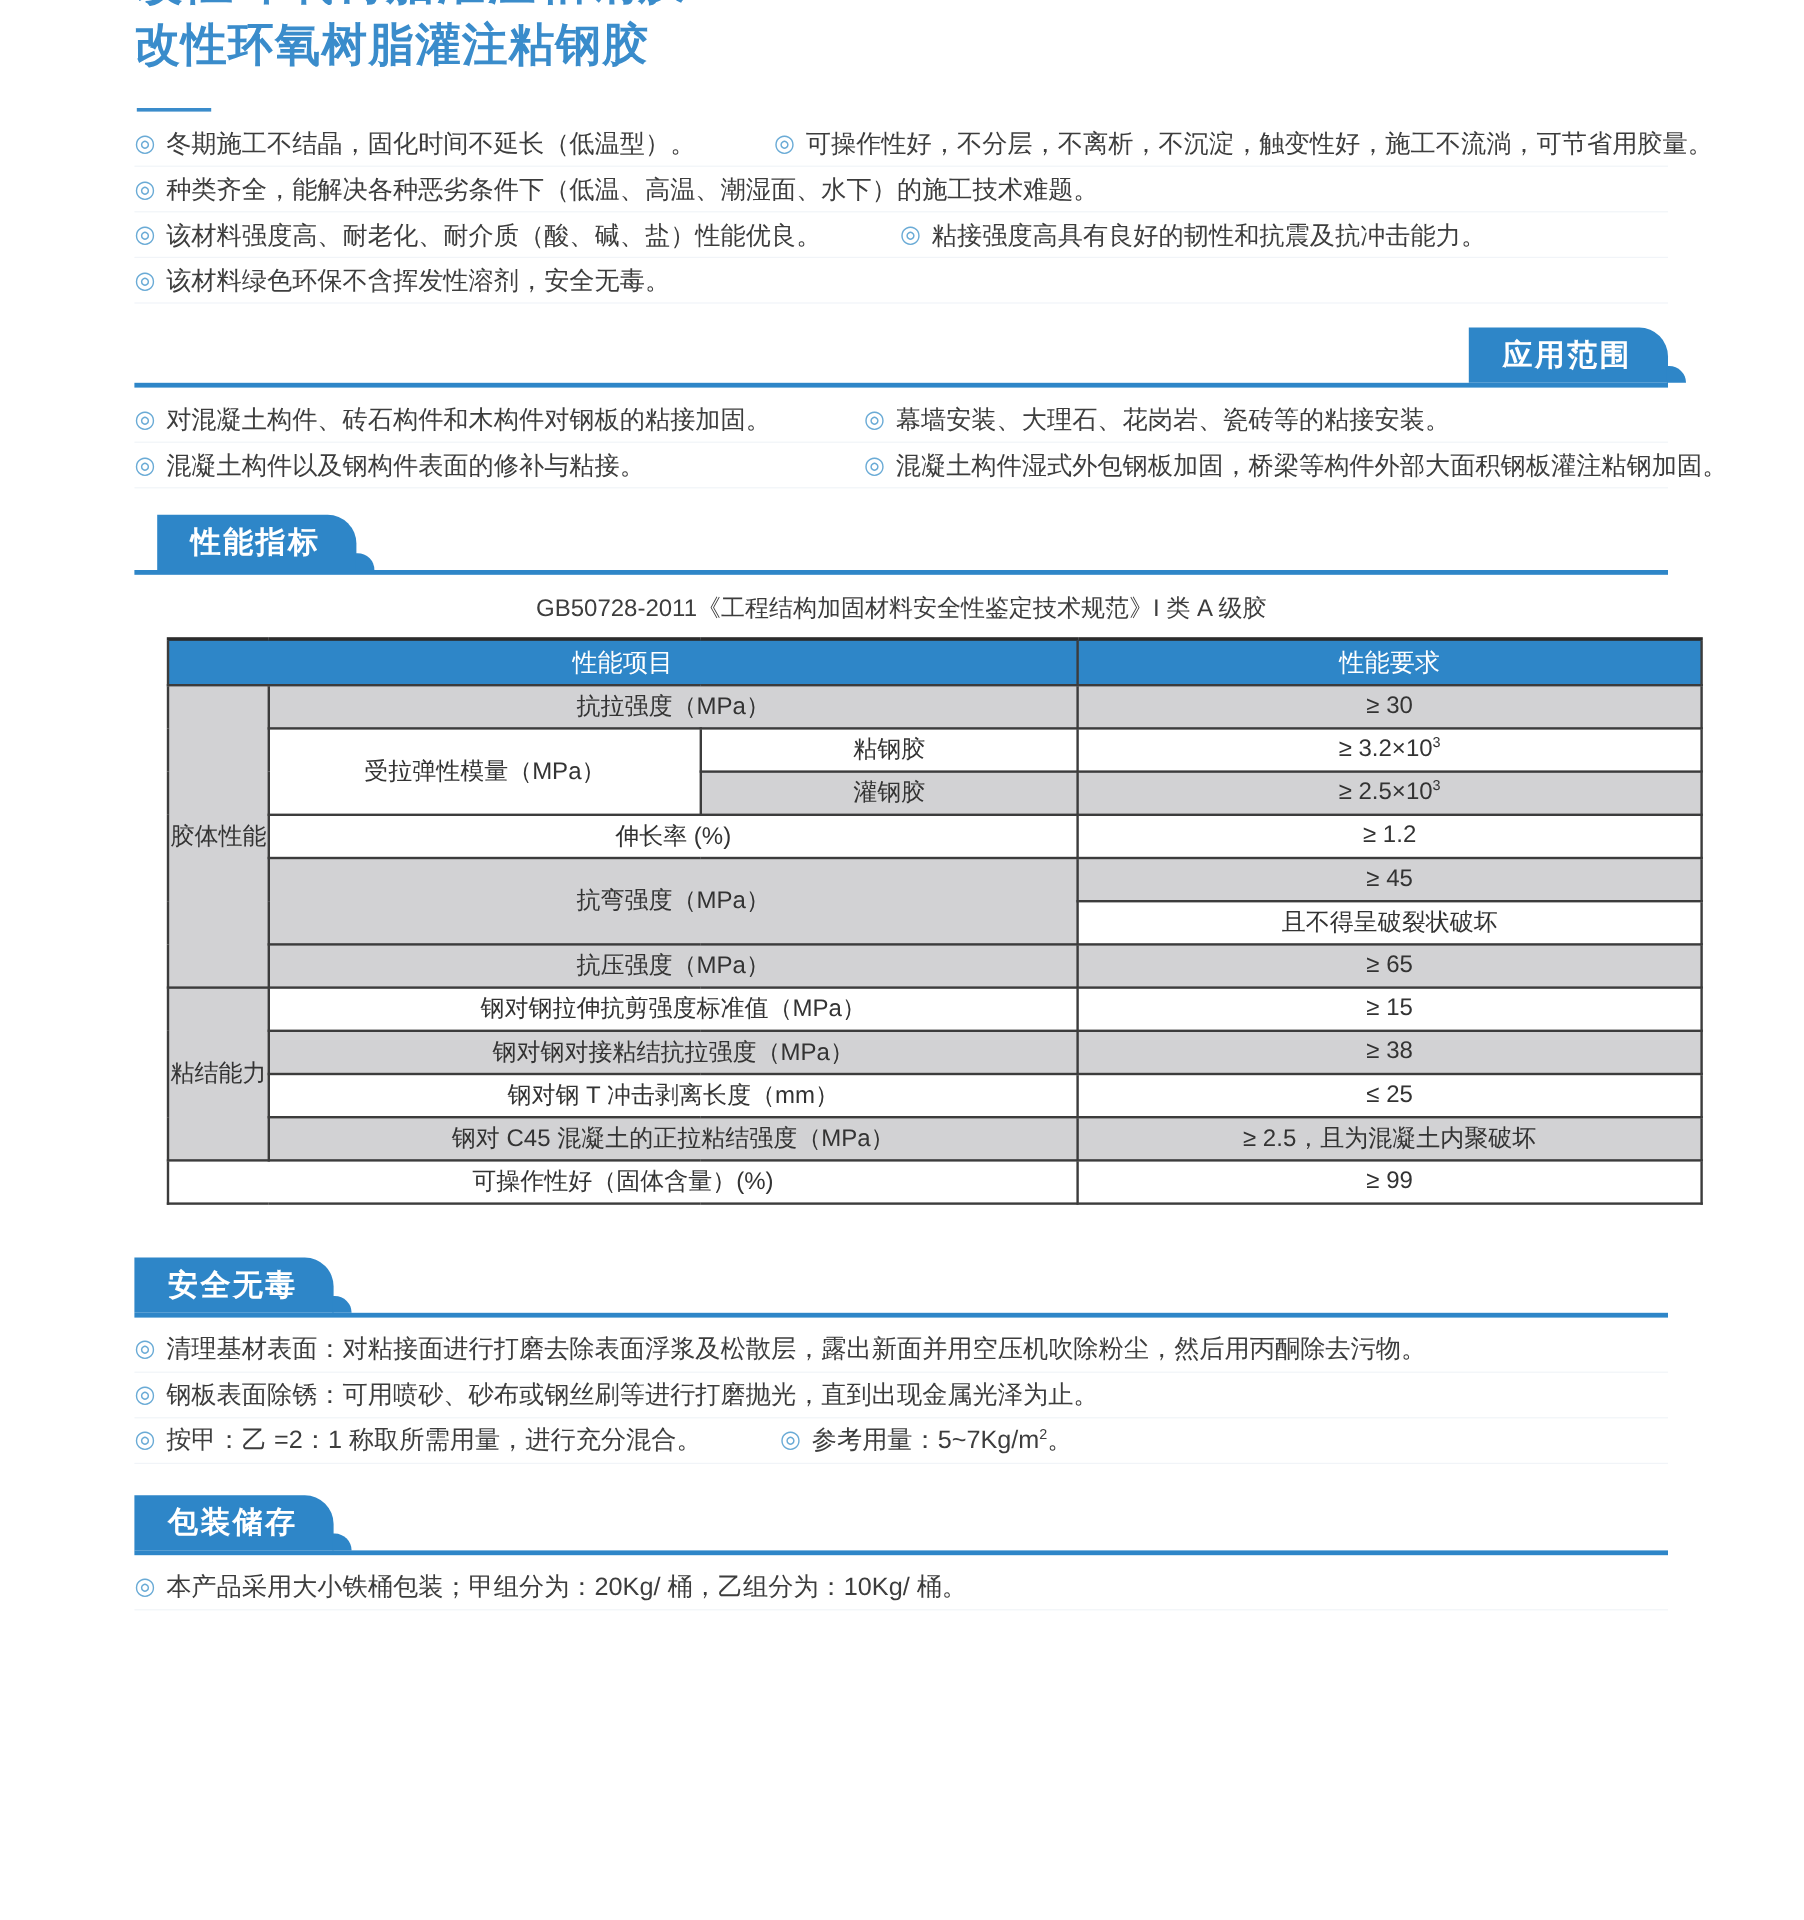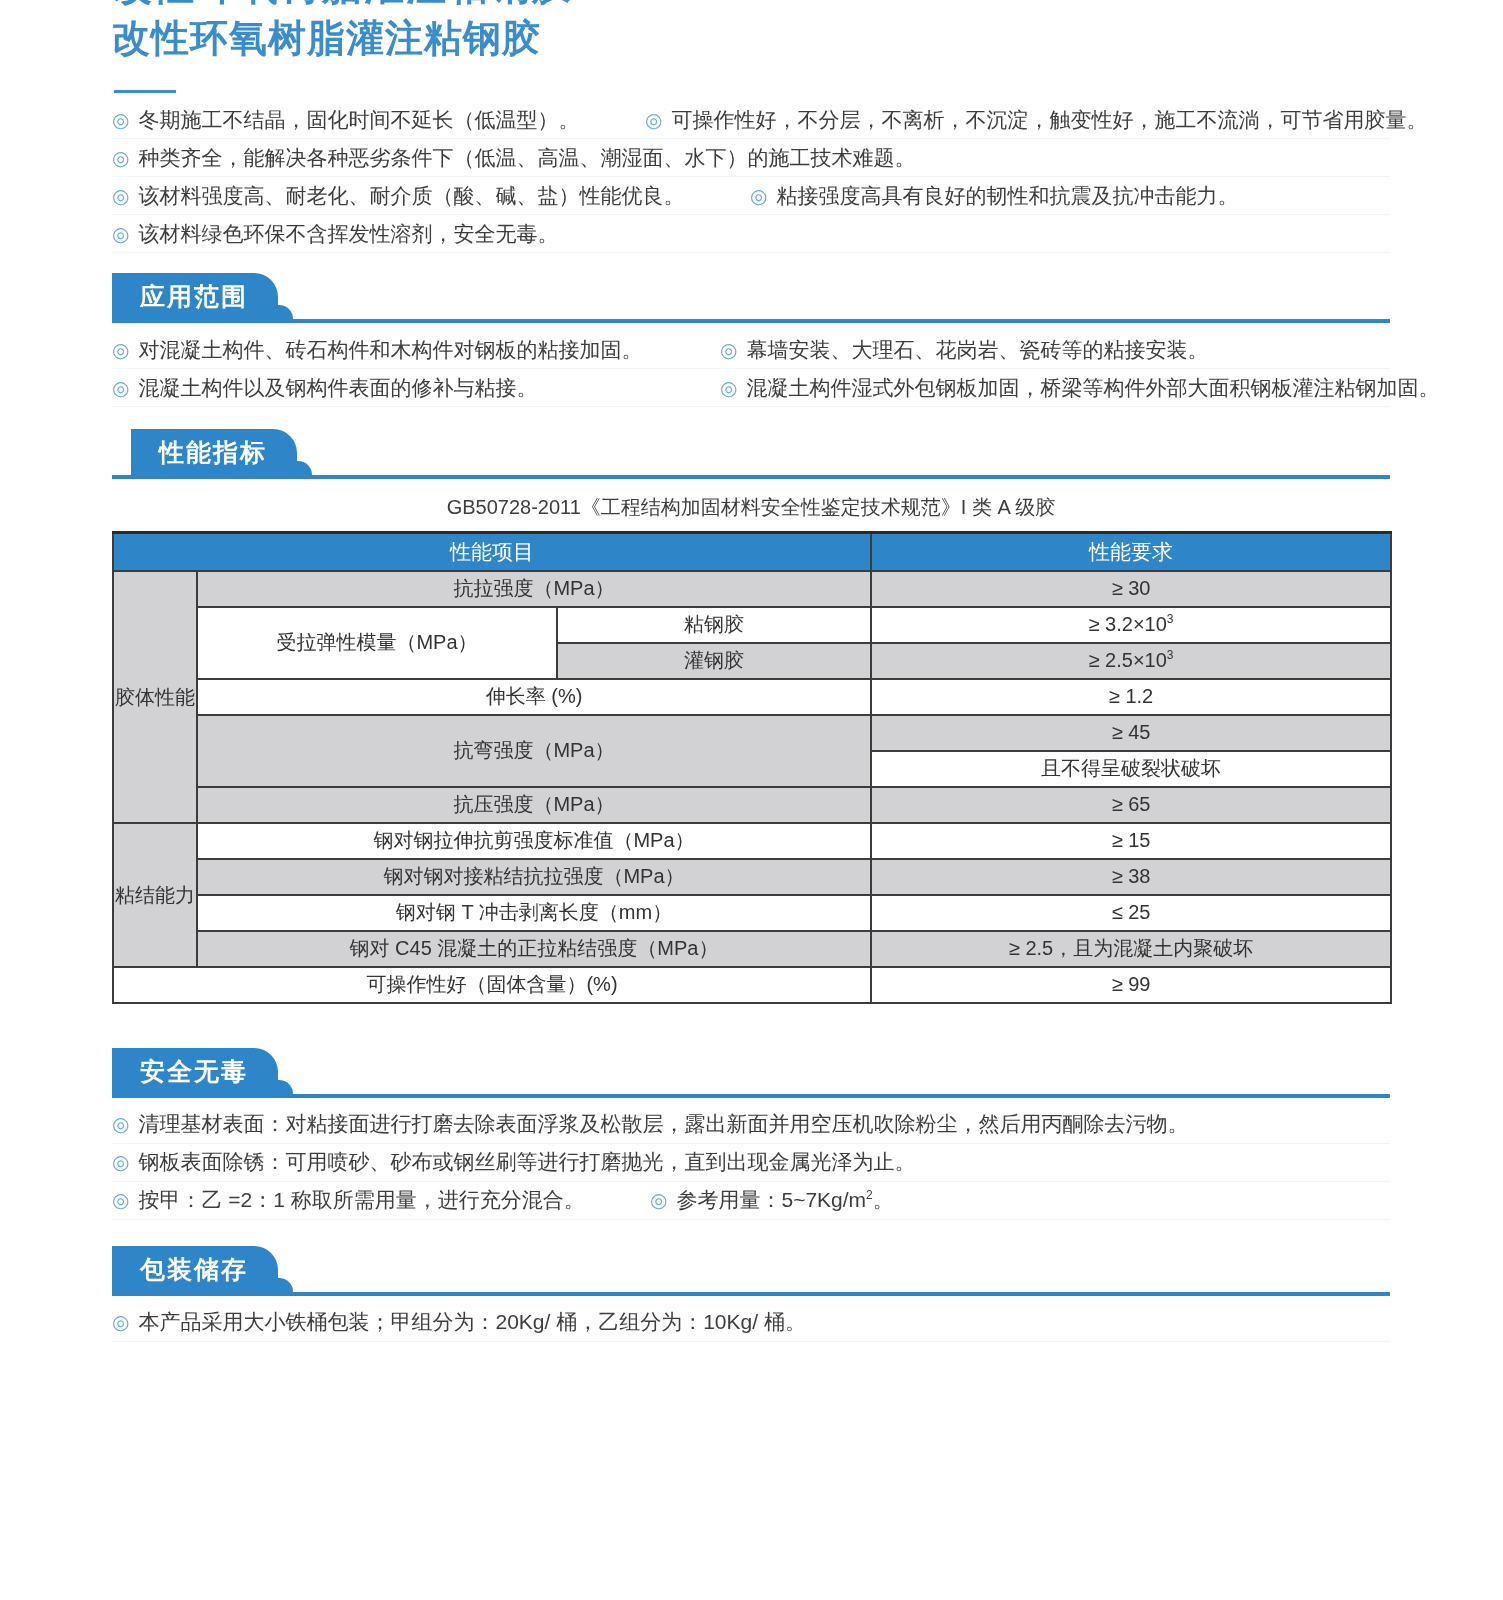--- a/index.html
+++ b/index.html
@@ -31,38 +31,38 @@
 
   
   .section-header{border-bottom:4px solid var(--accent);line-height:0;}
   .section-tab{display:inline-flex;align-items:center;position:relative;
     background:var(--accent);color:#fff;height:46px;padding:0 30px 0 28px;
     border-top-right-radius:24px;font-size:25px;font-weight:700;letter-spacing:2px;line-height:46px;}
   .section-tab::after{content:"";position:absolute;right:-15px;bottom:0;width:16px;height:14px;
     background:var(--accent);border-top-right-radius:14px;}
 
   .mt-features{margin-top:30px;}
-  .mt-applications{margin-top:20px;}
+  .mt-applications{margin-top:20px;text-align:right;}
   .mt-performance{margin-top:22px;padding-left:19px;}
   .mt-process{margin-top:44px;}
   .mt-packaging{margin-top:26px;}
 
   .bullets{margin-top:8px;}
   .bullets .row{display:flex;align-items:center;height:38px;border-bottom:1px solid #f1f4f8;}
   .bullets .item{display:flex;align-items:center;min-width:0;}
   .bullet{color:#6AABD6;font-size:20px;margin-right:9px;line-height:1;}
   .txt{font-size:21px;color:var(--text);white-space:nowrap;}
   .col-533{flex:0 0 533px;}
   .col-638{flex:0 0 638px;}
   .col-608{flex:0 0 608px;}
   .col-538{flex:0 0 538px;}
 
   .table-caption{margin:14px 0 0 0;text-align:center;font-size:20px;color:var(--text);line-height:28px;}
 
-  table.perf{width:100%;border-collapse:collapse;table-layout:fixed;margin-top:10px;}
+  table.perf{width:100%;border-collapse:collapse;table-layout:fixed;margin-top:10px;margin-left:27px;}
   table.perf th,table.perf td{border:2px solid var(--borderdark);text-align:center;
     padding:0;height:36px;font-size:20px;color:#333;font-weight:400;}
   table.perf thead th{background:var(--accent);color:#fff;font-size:21px;height:38px;
     border-top:3px solid #2B2B2B;}
   td.gray{background:var(--rowgray);}
   td.white{background:#fff;}
   td.group-cell{background:var(--rowgray);font-size:21px;line-height:32px;padding:0 17px;color:var(--text);}
   sup.sup{font-size:12px;line-height:0;}
 </style>
 </head>

